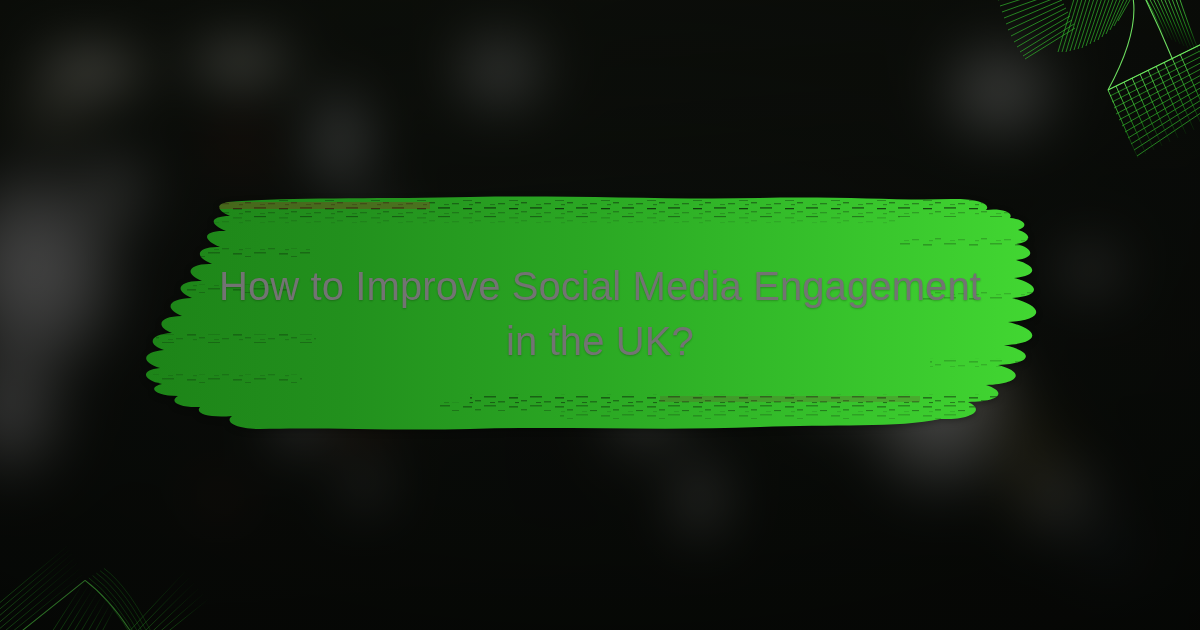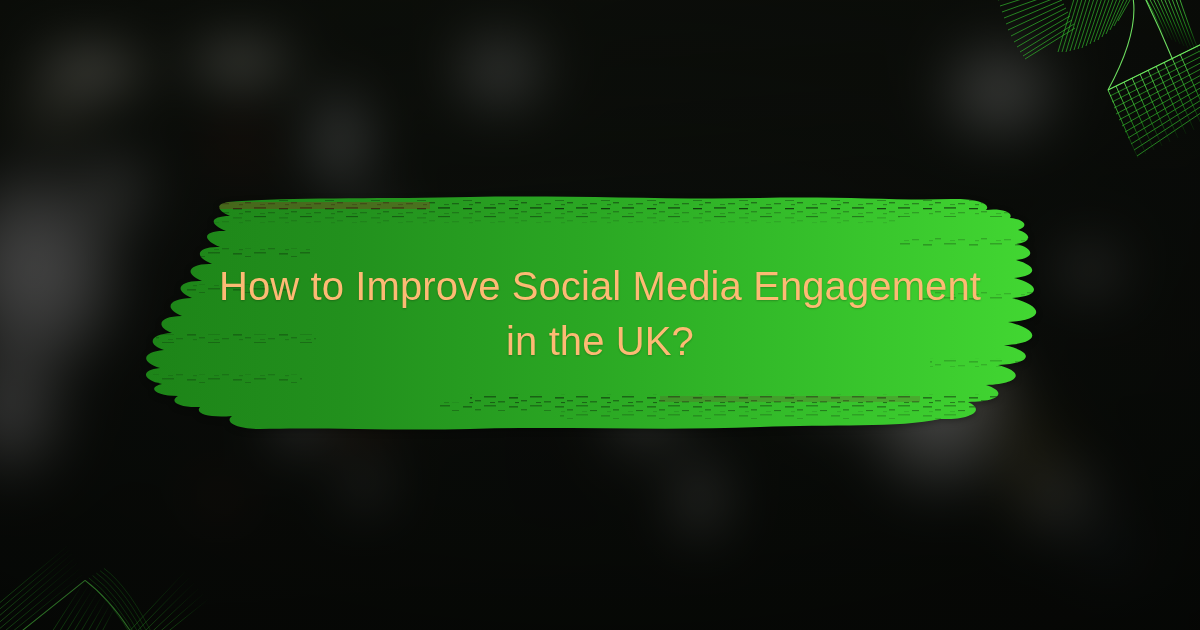--- a/index.html
+++ b/index.html
@@ -118,21 +118,21 @@
     width: 860px;
     height: 252px;
     display: flex;
     align-items: center;
     justify-content: center;
   }
   .title {
     margin: 16px;
     width: 780px;
     text-align: center;
-    color: #fdba74;
+    color: #737373;
     font-family: "Liberation Sans", sans-serif;
     font-weight: 400;
     font-size: 40px;
     line-height: 1.38;
     letter-spacing: 0.1px;
     text-shadow: 0 1px 2px rgba(0,0,0,0.22);
     white-space: pre-wrap;
   }
 </style>
 </head>

